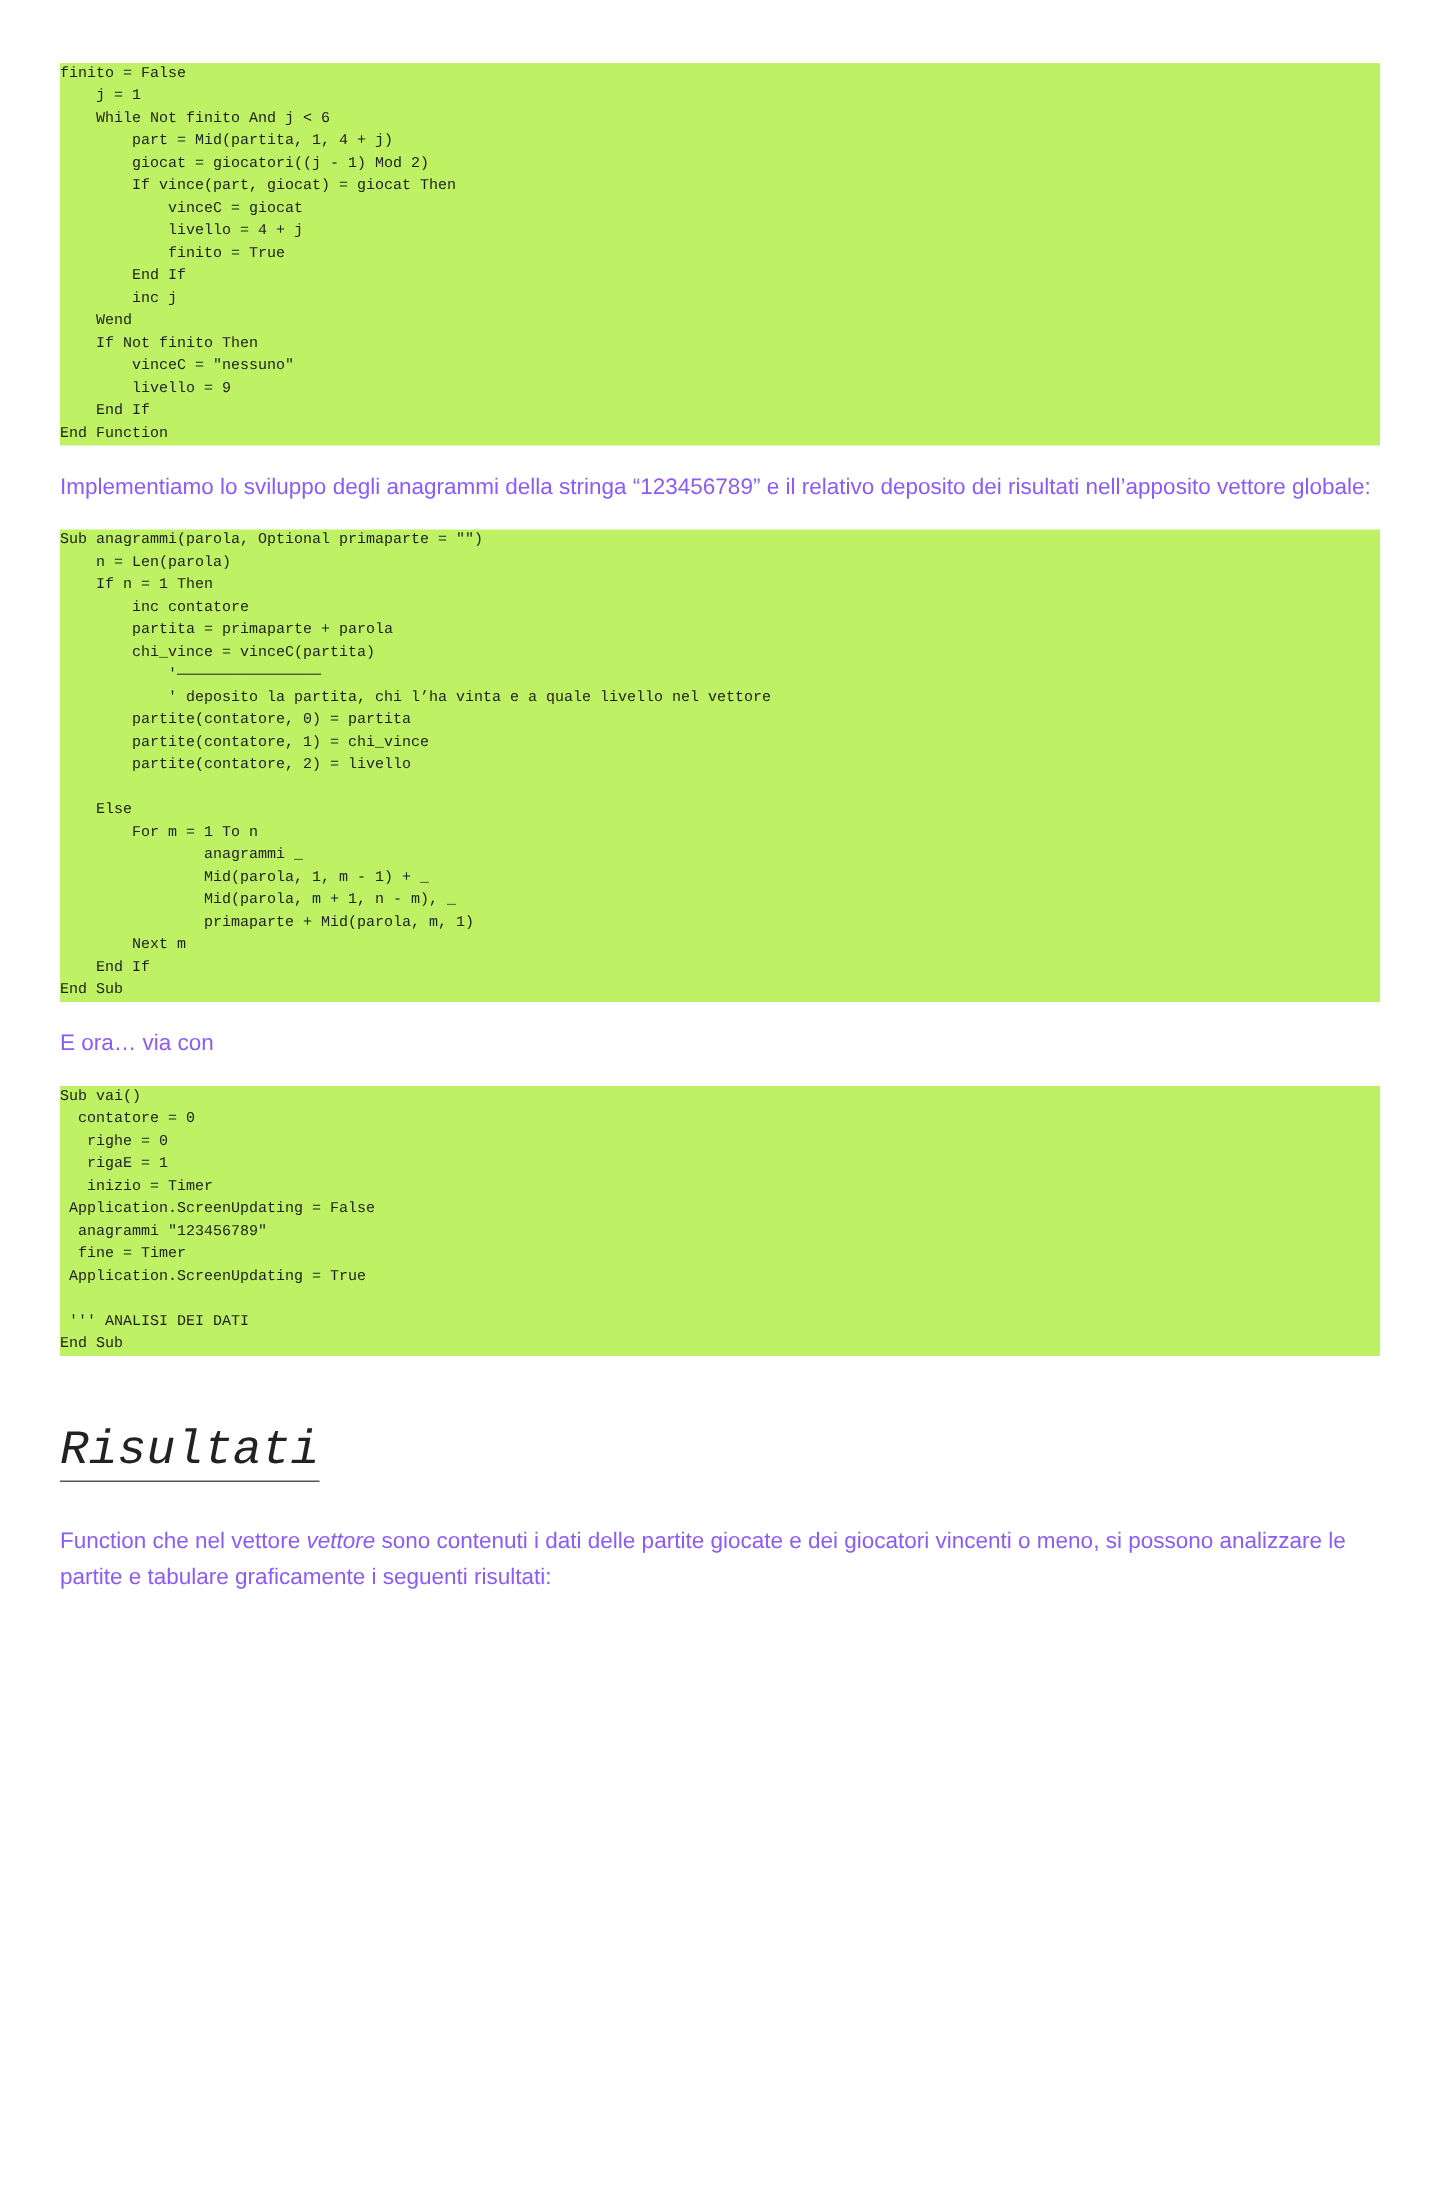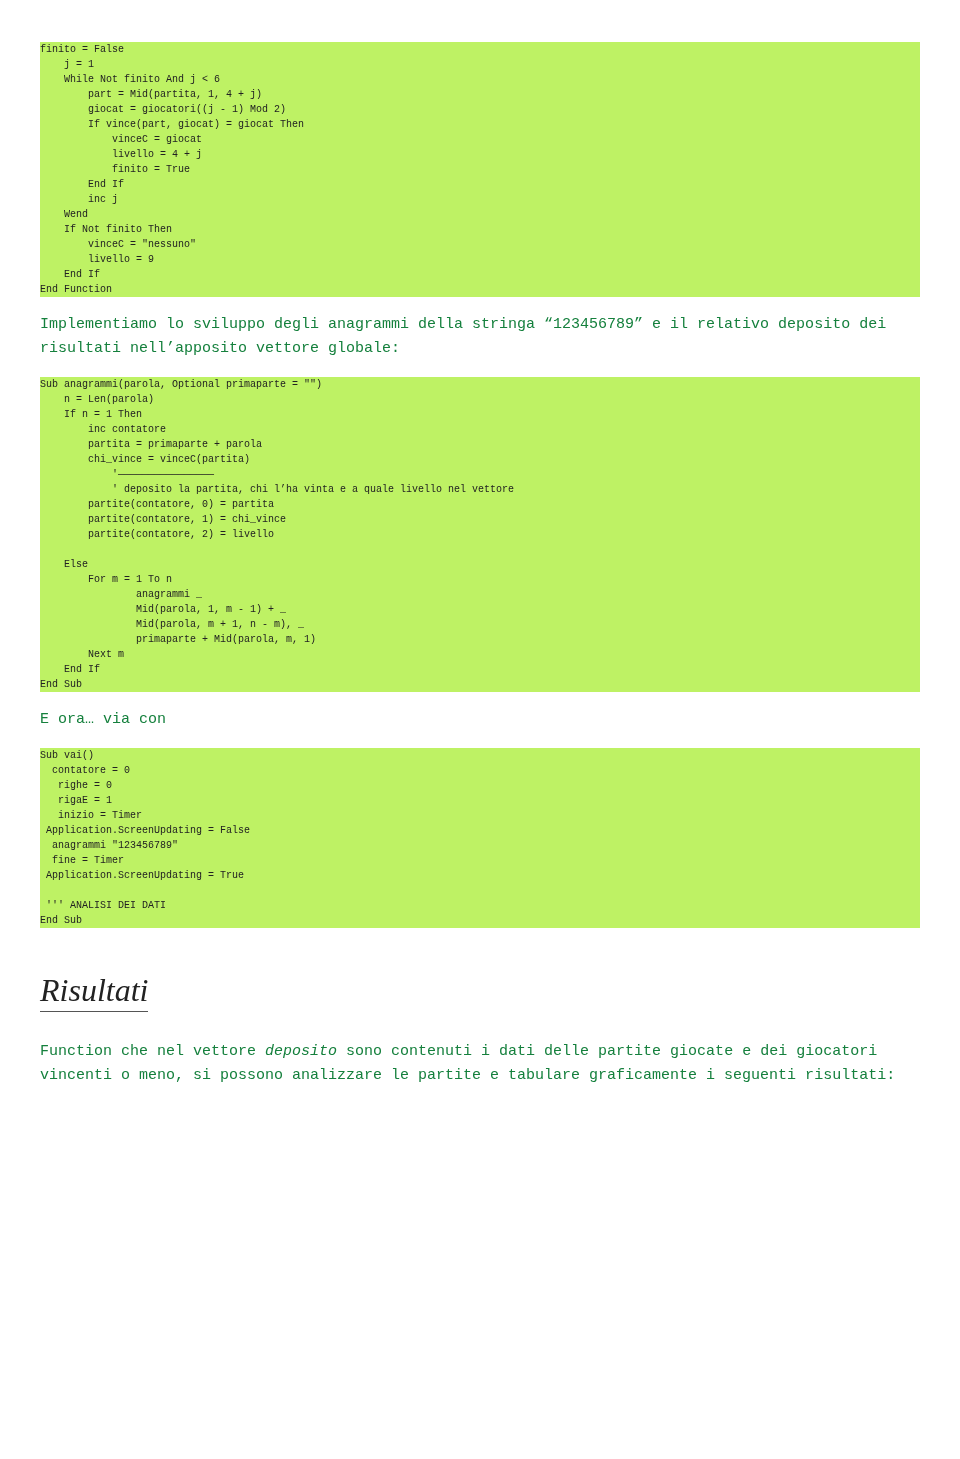--- a/index.html
+++ b/index.html
@@ -21,29 +21,29 @@
       font-family: Liberation Mono, monospace;
       font-size: 10px;
       color: #222222;
       background: #bef264;
       line-height: 1.5;
       white-space: pre;
       margin: 12px 0;
     }
 
     .prose-text {
-      font-family: Liberation Mono, monospace;
+      font-family: Liberation Sans, sans-serif;
       font-size: 15px;
-      color: #15803d;
+      color: #8b5cf6;
       line-height: 1.6;
       margin: 16px 0;
     }
 
     .section-heading {
-      font-family: Liberation Serif, serif;
+      font-family: Liberation Mono, monospace;
       font-size: 32px;
       font-style: italic;
       color: #222222;
       margin: 20px 0 12px 0;
       font-weight: normal;
       border-bottom: 1px solid #555;
       display: inline-block;
       padding-bottom: 2px;
     }
 
@@ -115,14 +115,14 @@
 
  ''' ANALISI DEI DATI
 End Sub</pre>
 </div>
 
 <div style="margin: 24px 0 12px 0;">
   <span class="section-heading">Risultati</span>
 </div>
 
 <p class="prose-text">
-  <span>Function che nel vettore </span><span class="italic-word">deposito</span><span> sono contenuti i dati delle partite giocate e dei giocatori vincenti o meno, si possono analizzare le partite e tabulare graficamente i seguenti risultati:</span>
+  <span>Function che nel vettore </span><span class="italic-word">vettore</span><span> sono contenuti i dati delle partite giocate e dei giocatori vincenti o meno, si possono analizzare le partite e tabulare graficamente i seguenti risultati:</span>
 </p>
 
 </body></html>

